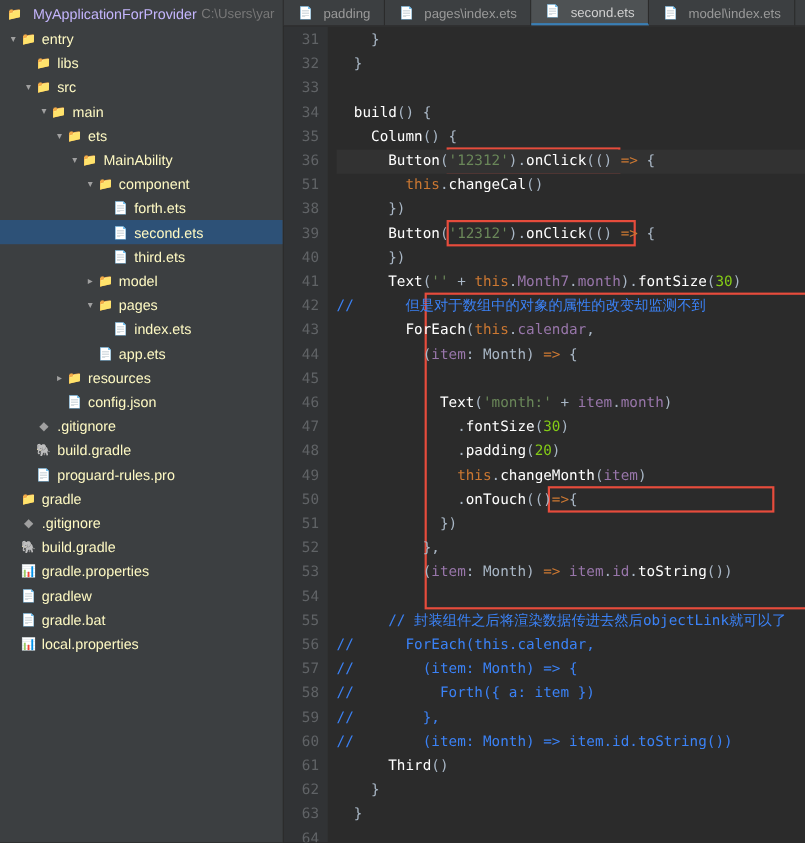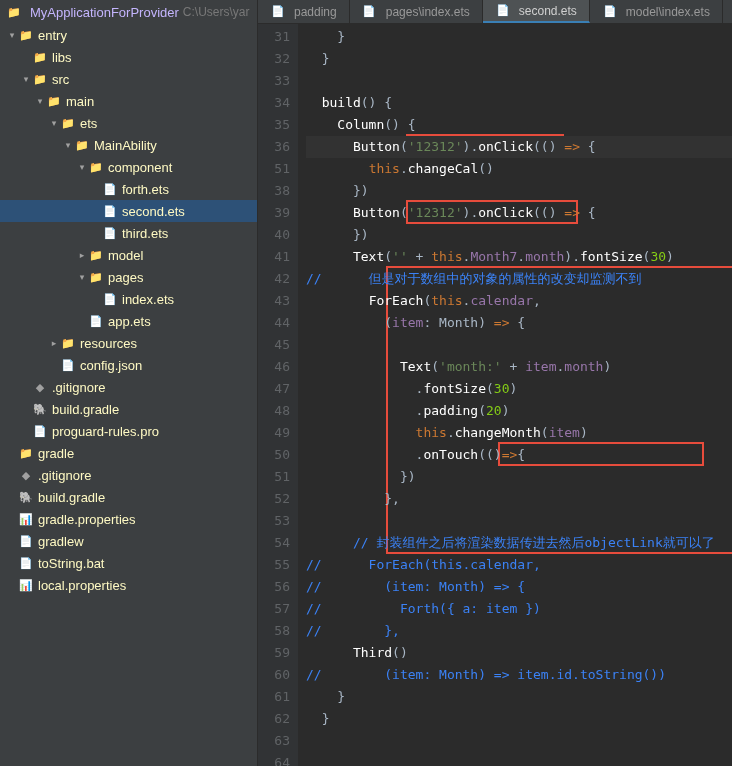--- a/index.html
+++ b/index.html
@@ -258,21 +258,21 @@
         <span class="label">gradle.properties</span>
       </div>
       <div class="tree-item" style="padding-left: 6px;">
         <span class="chevron"></span>
         <span class="icon file-icon">📄</span>
         <span class="label">gradlew</span>
       </div>
       <div class="tree-item" style="padding-left: 6px;">
         <span class="chevron"></span>
         <span class="icon file-icon">📄</span>
-        <span class="label">toString.bat</span>
+        <span class="label">gradle.bat</span>
       </div>
       <div class="tree-item" style="padding-left: 6px;">
         <span class="chevron"></span>
         <span class="icon file-icon">📊</span>
         <span class="label">local.properties</span>
       </div>
     </div>
 </div>
 
 <div class="main">
@@ -351,25 +351,26 @@
         <div class="line">        <span class="fn">ForEach</span>(<span class="this">this</span>.<span class="prop">calendar</span>,</div>
         <div class="line">          (<span class="prop">item</span>: Month) <span class="kw">=&gt;</span> {</div>
         <div class="line"></div>
         <div class="line">            <span class="fn">Text</span>(<span class="str">'month:'</span> + <span class="prop">item</span>.<span class="prop">month</span>)</div>
         <div class="line">              .<span class="fn">fontSize</span>(<span class="num">30</span>)</div>
         <div class="line">              .<span class="fn">padding</span>(<span class="num">20</span>)</div>
         <div class="line">              <span class="this">this</span>.<span class="fn">changeMonth</span>(<span class="prop">item</span>)</div>
         <div class="line">              .<span class="fn">onTouch</span>(()<span class="kw">=&gt;</span>{</div>
         <div class="line">            })</div>
         <div class="line">          },</div>
+        <div class="line">          (<span class="prop">item</span>: Month) <span class="kw">=&gt;</span> <span class="prop">item</span>.<span class="prop">id</span>.<span class="fn">toString</span>())</div>
         <div class="line"></div>
         <div class="line">      <span class="comment">// 封装组件之后将渲染数据传进去然后objectLink就可以了</span></div>
         <div class="line"><span class="comment">//      ForEach(this.calendar,</span></div>
         <div class="line"><span class="comment">//        (item: Month) =&gt; {</span></div>
         <div class="line"><span class="comment">//          Forth({ a: item })</span></div>
         <div class="line"><span class="comment">//        },</span></div>
+        <div class="line"><span class="comment">//        (item: Month) =&gt; item.id.toString())</span></div>
         <div class="line">      <span class="fn">Third</span>()</div>
-        <div class="line"><span class="comment">//        (item: Month) =&gt; item.id.toString())</span></div>
         <div class="line">    }</div>
         <div class="line">  }</div>
       </div>
   </div>
 </div>
 
 </body></html>

